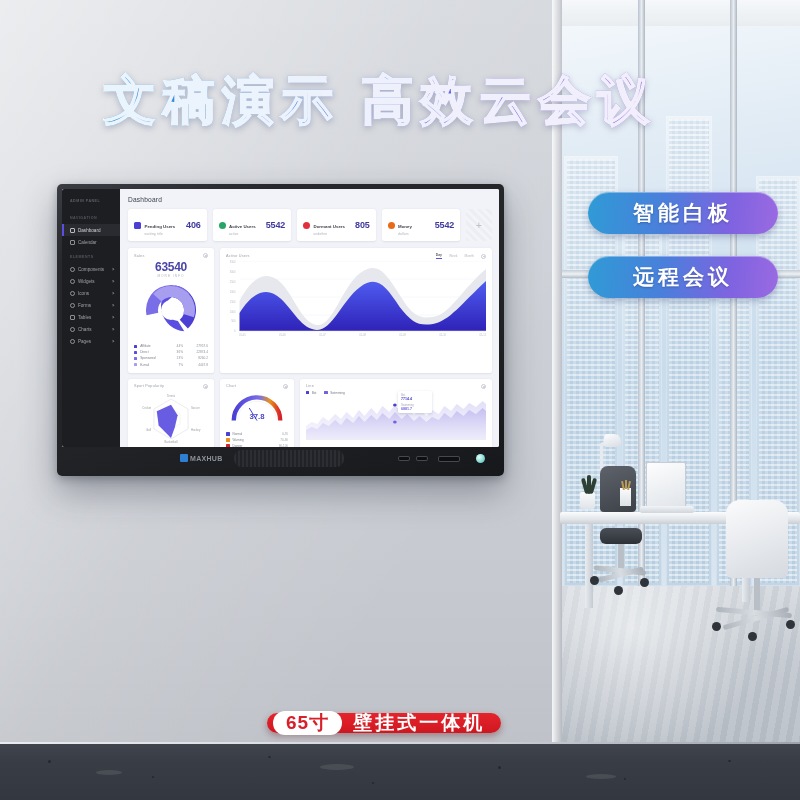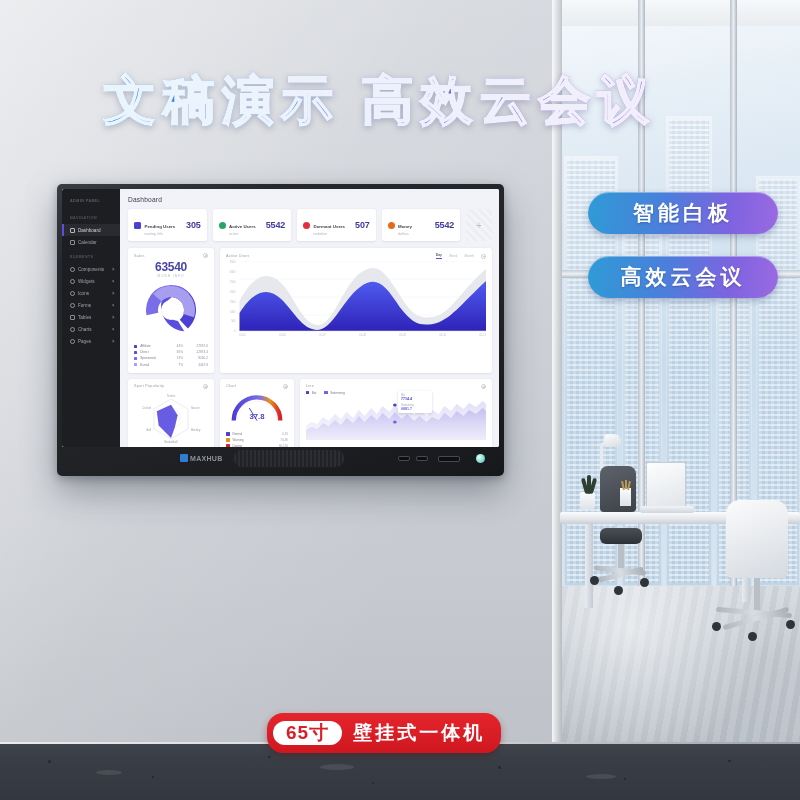--- a/index.html
+++ b/index.html
@@ -133,21 +133,21 @@
     background: linear-gradient(95deg,#2f9bd6 0%, #4a7fdb 40%, #7f63e0 75%, #9a6ae2 100%);
     box-shadow: 0 3px 7px rgba(40,60,110,.30), inset 0 1px 0 rgba(255,255,255,.35);
     display: flex; align-items: center; justify-content: center;
     color: #fff; font-size: 21px; font-weight: 700; letter-spacing: 4px;
     text-shadow: 0 1px 2px rgba(30,40,90,.35);
   }
 
   
   .banner {
     position: absolute; left: 267px; top: 713px; z-index: 30;
-    height: 40px; padding: 0 16px 0 6px; border-radius: 16px;
+    height: 20px; padding: 0 16px 0 6px; border-radius: 16px;
     background: linear-gradient(180deg,#e5242c,#cf1720);
     box-shadow: 0 3px 7px rgba(90,10,15,.35);
     display: flex; align-items: center; gap: 11px;
   }
   .banner-size {
     background: #fff; color: #d8202a; border-radius: 13px;
     padding: 2px 13px; font-size: 19px; font-weight: 700; letter-spacing: 1px;
     line-height: 1.1;
   }
   .banner-text { color: #fff; font-size: 19px; font-weight: 700; letter-spacing: 3px; }
@@ -390,21 +390,21 @@
     <div class="floor-lite" style="left:96px;top:28px;width:26px;height:5px;"></div>
     <div class="floor-lite" style="left:320px;top:22px;width:34px;height:6px;"></div>
     <div class="floor-lite" style="left:586px;top:32px;width:30px;height:5px;"></div>
   </div>
   <div class="floor-line"></div>
 
   <div class="headline">文稿演示  高效云会议</div>
 
   <div class="pills">
     <div class="pill">智能白板</div>
-    <div class="pill">高效云会议</div>
+    <div class="pill">远程会议</div>
   </div>
 
   <div class="banner">
     <span class="banner-size">65寸</span>
     <span class="banner-text">壁挂式一体机</span>
   </div>
 
   <div class="monitor">
     <div class="screen">
       <div class="ui">
@@ -465,21 +465,21 @@
 
           <div class="kpi-row">
             <div class="kpi">
               <div class="kpi-left">
                 <span class="kpi-ico" style="background:#4b3fd4;"></span>
                 <span>
                   <span class="kpi-title">Pending Users</span>
                   <span class="kpi-sub" style="display:block">waiting title</span>
                 </span>
               </div>
-              <span class="kpi-val">305</span>
+              <span class="kpi-val">406</span>
             </div>
 
             <div class="kpi">
               <div class="kpi-left">
                 <span class="kpi-ico circle" style="background:#27a567;"></span>
                 <span>
                   <span class="kpi-title">Active Users</span>
                   <span class="kpi-sub" style="display:block">active</span>
                 </span>
               </div>
@@ -487,21 +487,21 @@
             </div>
 
             <div class="kpi">
               <div class="kpi-left">
                 <span class="kpi-ico heart" style="background:#e0303c;"></span>
                 <span>
                   <span class="kpi-title">Dormant Users</span>
                   <span class="kpi-sub" style="display:block">undefine</span>
                 </span>
               </div>
-              <span class="kpi-val">507</span>
+              <span class="kpi-val">805</span>
             </div>
 
             <div class="kpi">
               <div class="kpi-left">
                 <span class="kpi-ico circle" style="background:#e86a17;"></span>
                 <span>
                   <span class="kpi-title">Money</span>
                   <span class="kpi-sub" style="display:block">dollars</span>
                 </span>
               </div>

